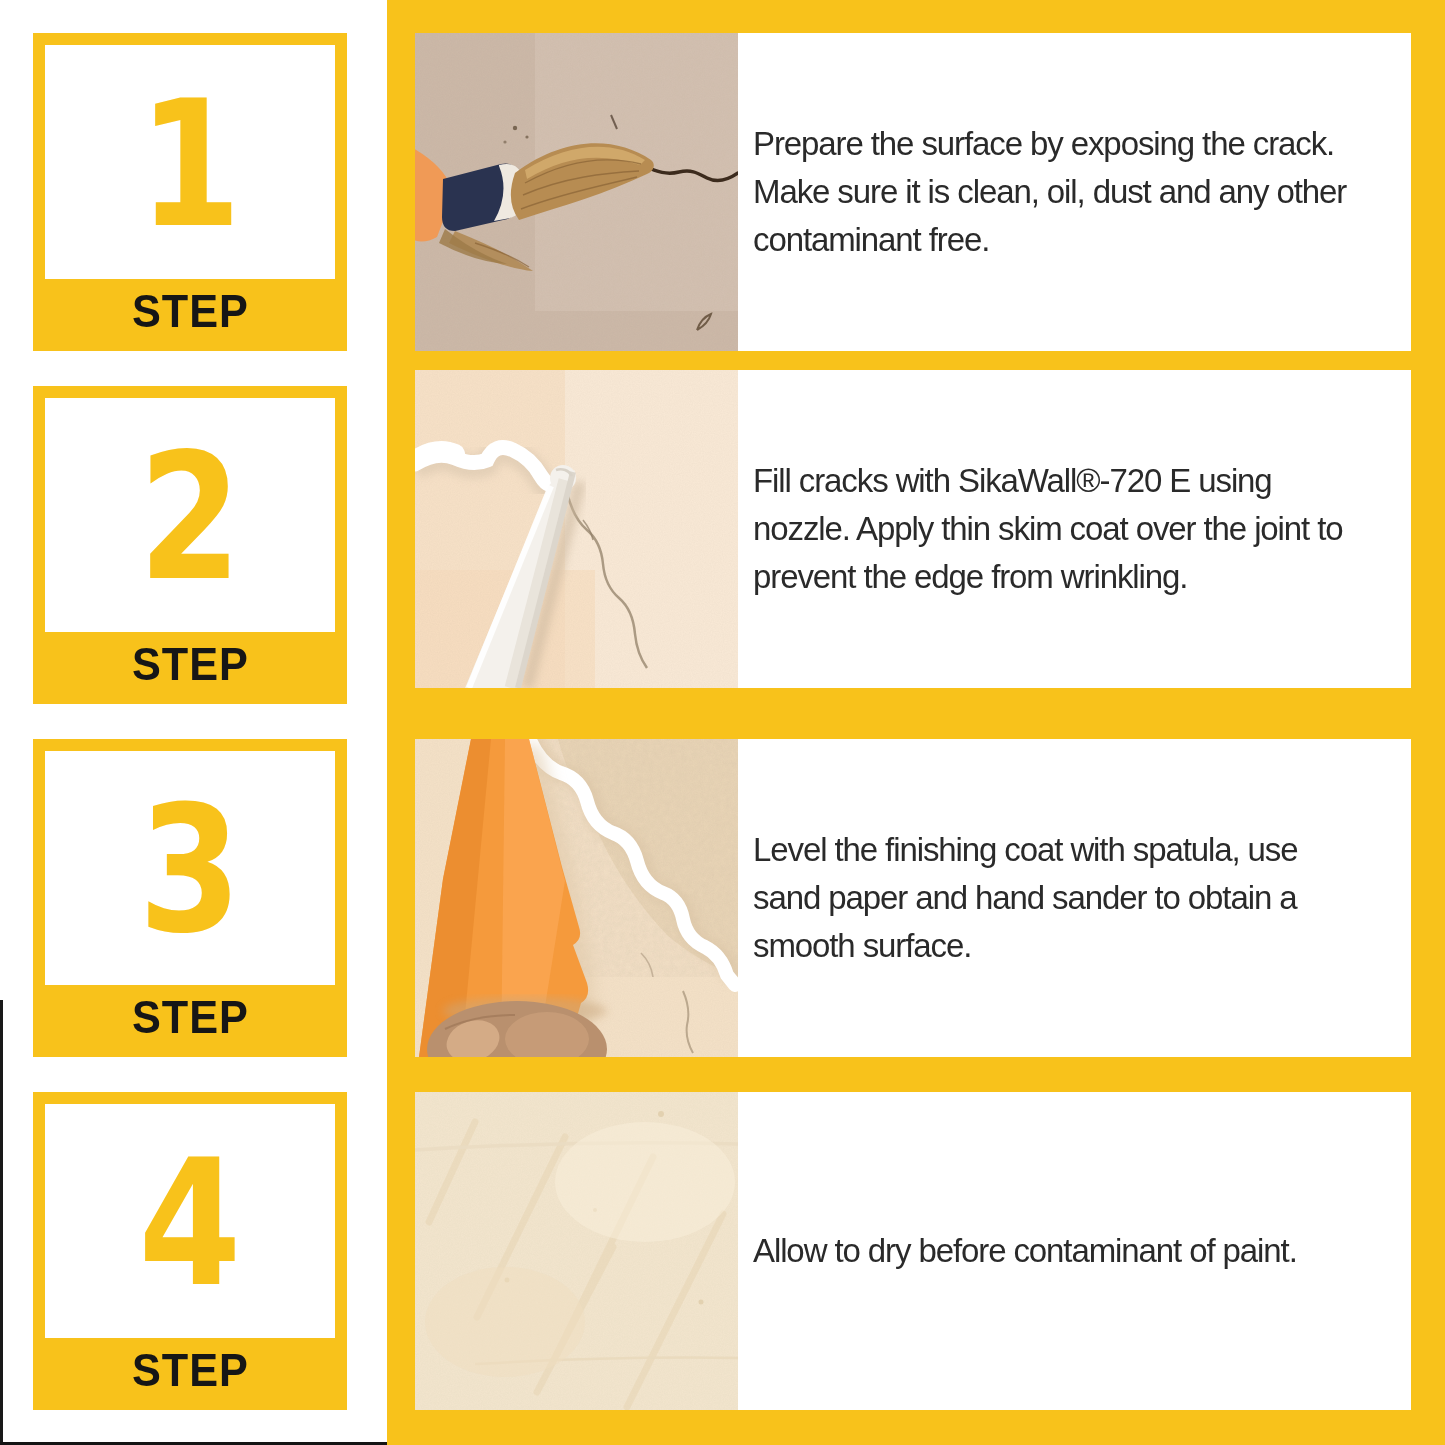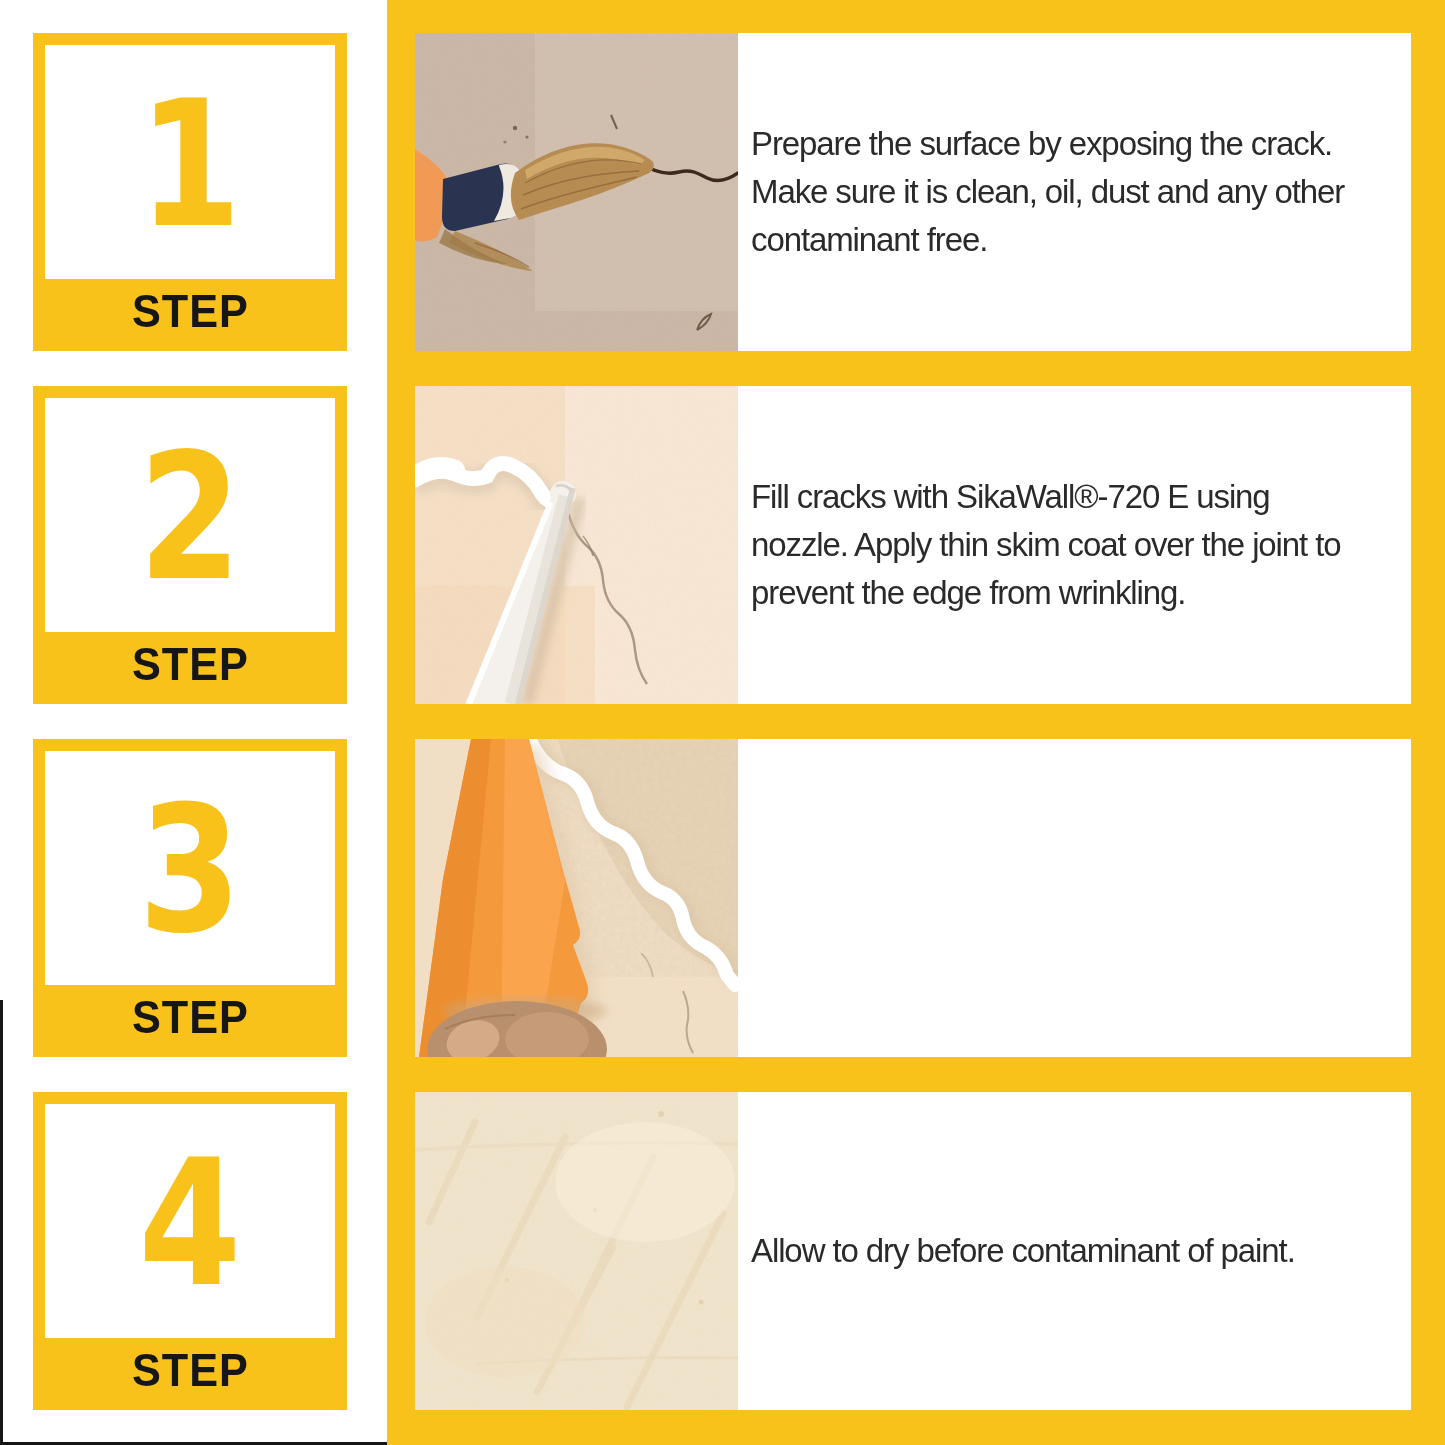--- a/index.html
+++ b/index.html
@@ -33,27 +33,27 @@
     transform:scaleX(.92);
   }
   
   .right-pane{
     position:absolute;left:387px;top:0;width:1058px;height:1445px;background:var(--accent);
   }
   .row{
     position:absolute;left:28px;width:996px;height:318px;background:#fff;
     display:flex;overflow:hidden;
   }
-  .row.r1{top:33px}.row.r2{top:386px}.row.r3{top:739px}.row.r4{top:1092px}
+  .row.r1{top:33px}.row.r2{top:370px}.row.r3{top:739px}.row.r4{top:1092px}
   .photo{width:323px;height:318px;flex:none;overflow:hidden;}
   .photo svg{display:block;}
   .desc{
     flex:1;display:flex;align-items:center;
-    padding:0 45px 0 13px;box-sizing:border-box;
-    font-size:33px;line-height:48px;letter-spacing:-1.1px;color:var(--body-text);
+    padding:0 45px 0 1px;box-sizing:border-box;
+    font-size:33px;line-height:48px;letter-spacing:-1.1px;color:var(--body-text);margin-left:14px;
   }
   
   .artifact-left{position:absolute;left:0;top:1000px;width:3px;height:445px;background:#181818;}
   .artifact-bottom{position:absolute;left:0;top:1442px;width:387px;height:3px;background:#141414;}
 </style>
 </head>
 <body>
 
 <svg width="0" height="0" style="position:absolute" aria-hidden="true">
   <defs>
@@ -193,20 +193,21 @@
           <path d="M56 0 L76 0 L46 318 L4 318 L28 140 Z" fill="#EA8C2E" opacity="0.85"></path>
           <path d="M90 0 L114 0 L150 142 L122 318 L86 318 Z" fill="#FCA957" opacity="0.65"></path>
 
           <ellipse cx="110" cy="272" rx="82" ry="14" fill="#CAA87F" opacity="0.5" filter="url(#soft)"></ellipse>
           <ellipse cx="102" cy="310" rx="90" ry="48" fill="#B9906E"></ellipse>
           <ellipse cx="132" cy="300" rx="42" ry="27" fill="#C89D79" opacity="0.85"></ellipse>
           <ellipse cx="58" cy="302" rx="27" ry="20" fill="#D4AB86" transform="rotate(-18 58 302)"></ellipse>
           <path d="M30 290 Q60 276 100 276" stroke="#9A7354" stroke-width="2" fill="none" opacity="0.6"></path>
         </svg>
       </div>
+      <div class="desc">Level the finishing coat with spatula, use sand paper and hand sander to obtain a smooth surface.</div>
     </div>
 
     <div class="row r4">
       <div class="photo">
         <svg viewBox="0 0 323 318" width="323" height="318">
           <rect width="323" height="318" fill="#F3E6CE"></rect>
           <rect width="323" height="318" filter="url(#grain)" opacity="0.8"></rect>
           <g stroke="#E8D6B6" stroke-width="7" opacity="0.6" fill="none" stroke-linecap="round">
             <path d="M60 30 L14 130"></path>
             <path d="M150 45 L62 225"></path>

